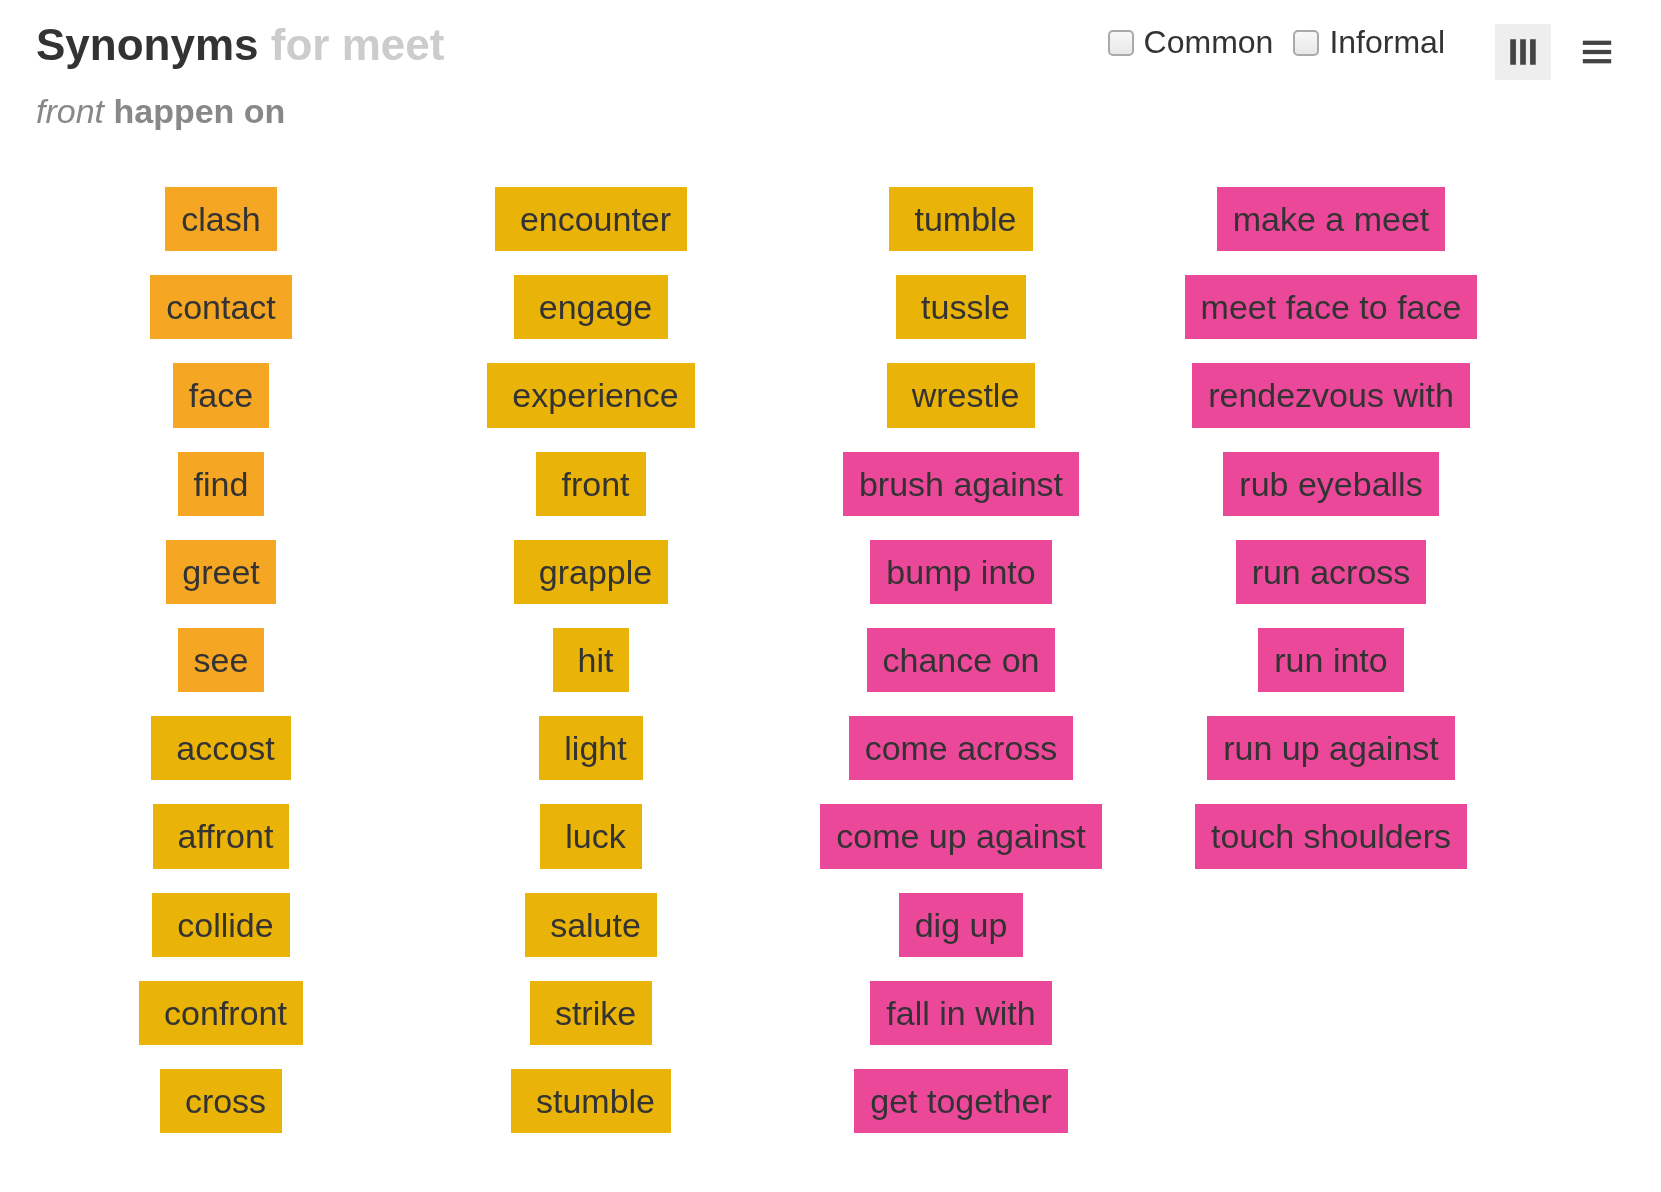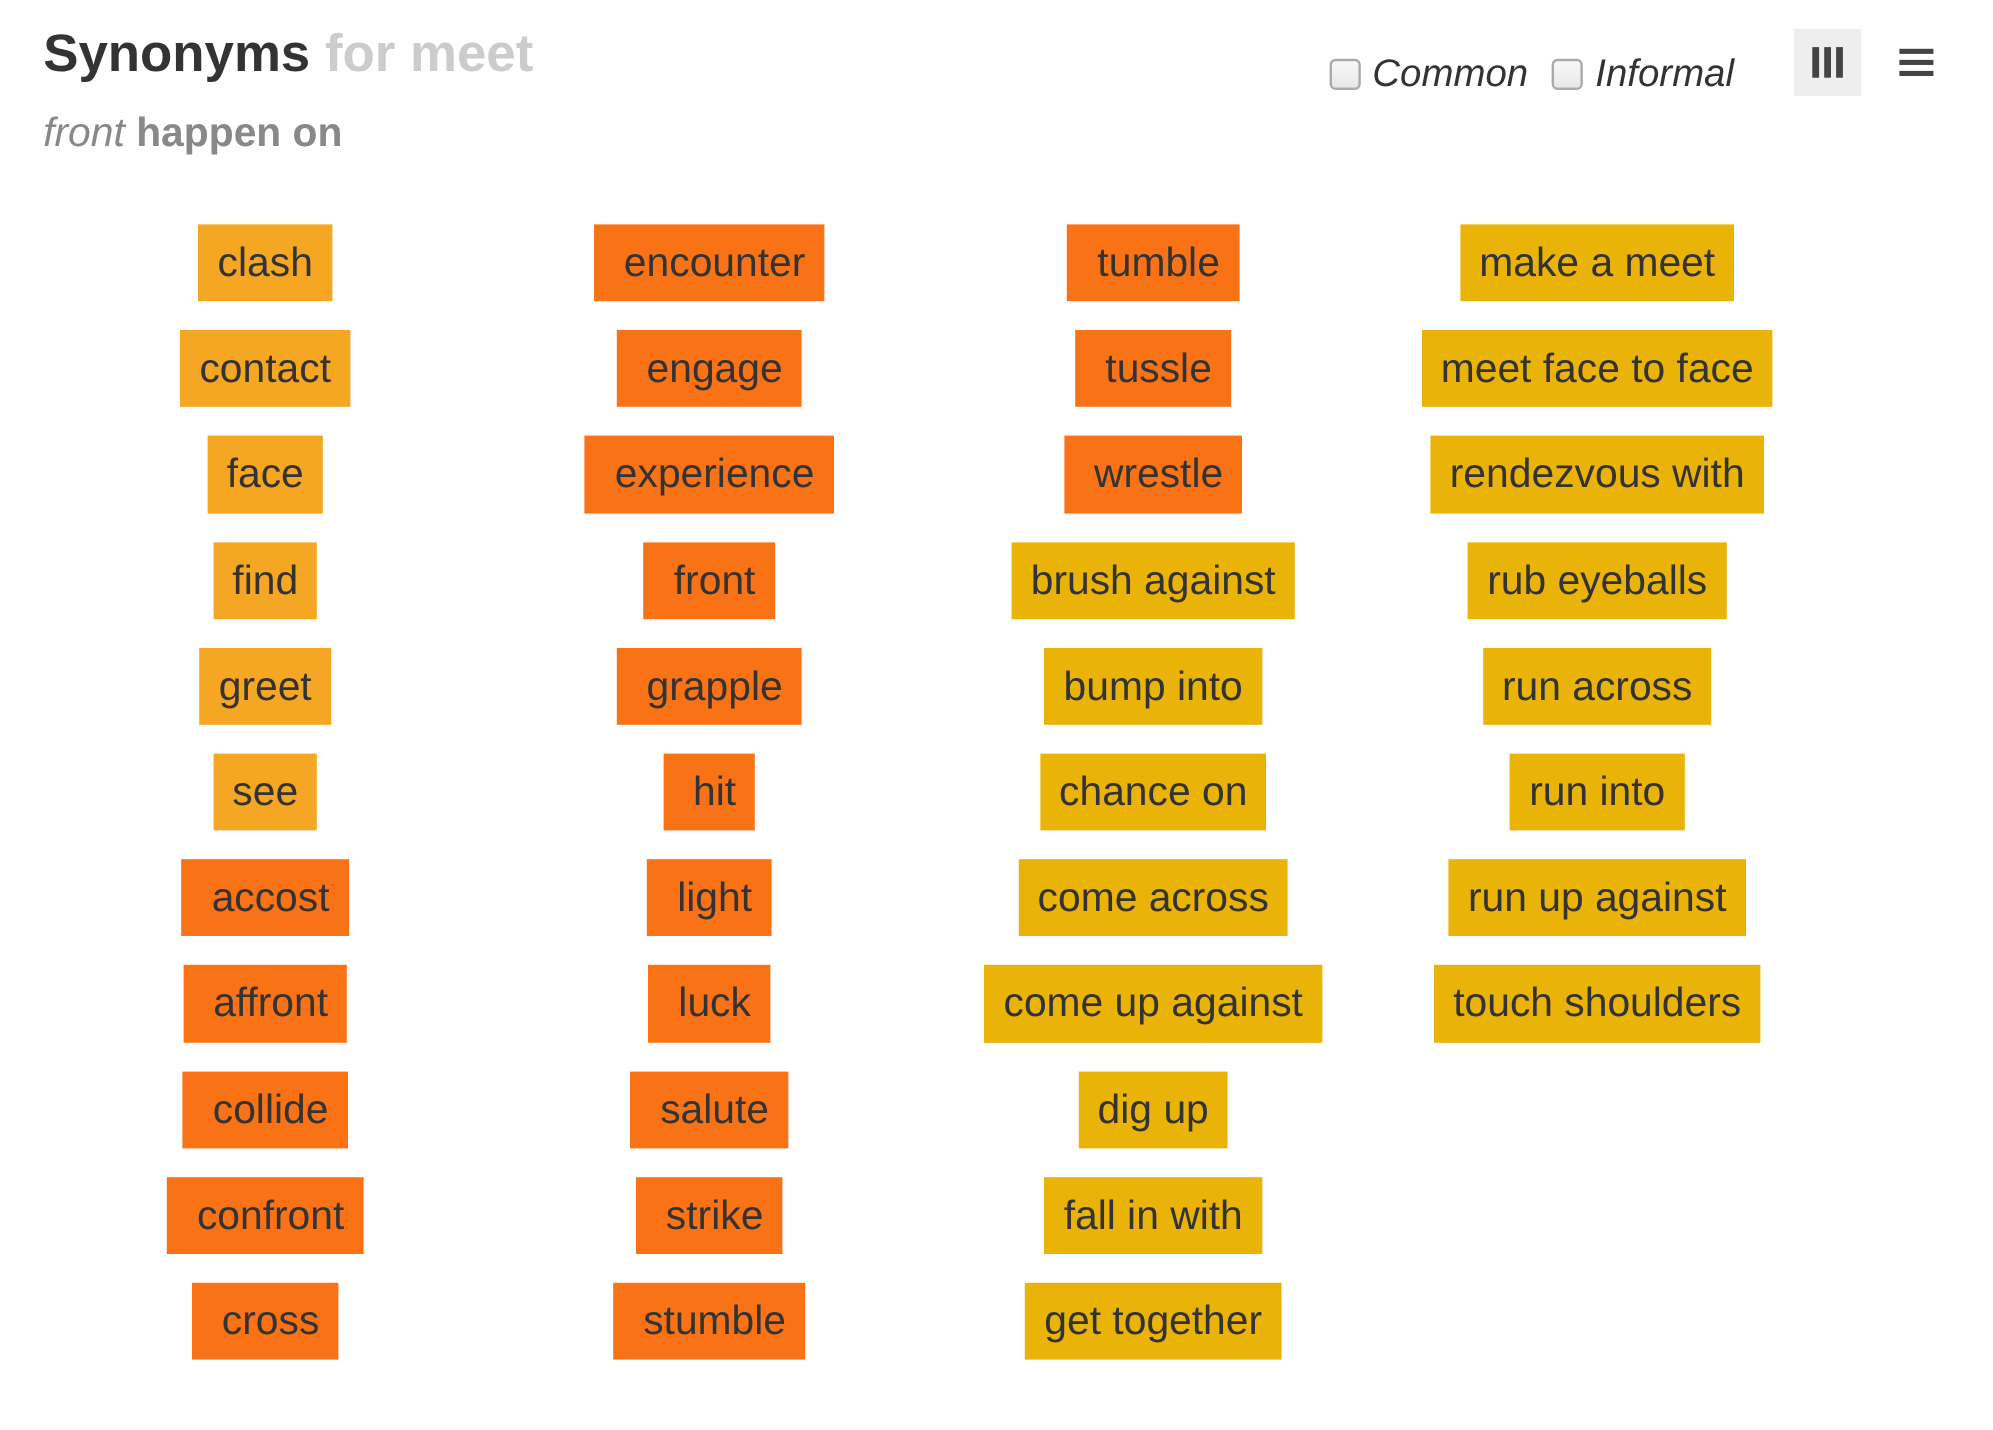--- a/index.html
+++ b/index.html
@@ -24,24 +24,23 @@
   .title-faded { color: #ccc; }
   .subheading {
     font-size: 34px;
     color: #888;
     margin-top: 22px;
   }
   .subheading-italic { font-style: italic; }
   .subheading-bold { font-weight: bold; font-style: normal; }
   .controls {
     display: flex;
-    align-items: flex-end;
+    align-items: flex-start;
     gap: 20px;
     padding-top: 4px;
-    font-style: italic;
   }
   .filter {
     display: flex;
     align-items: center;
     gap: 10px;
     font-size: 32px;
     color: #333;
     cursor: pointer;
   }
   .checkbox {
@@ -86,22 +85,22 @@
   .chip {
     display: inline-block;
     padding: 10px 16px;
     font-size: 34px;
     color: #333;
     white-space: nowrap;
     cursor: pointer;
     line-height: 1.3;
   }
   .r1 { background: #f5a623; }
-  .r2 { background: #f97316; padding-left: 25px; }
-  .r3 { background: #eab308; }
+  .r2 { background: #eab308; padding-left: 25px; }
+  .r3 { background: #ec4899; }
 </style>
 </head>
 <body>
 
 <div class="header">
   <div class="title-block">
     <div class="title">
       <span class="title-strong">Synonyms</span>
       <span class="title-faded">for meet</span>
     </div>

